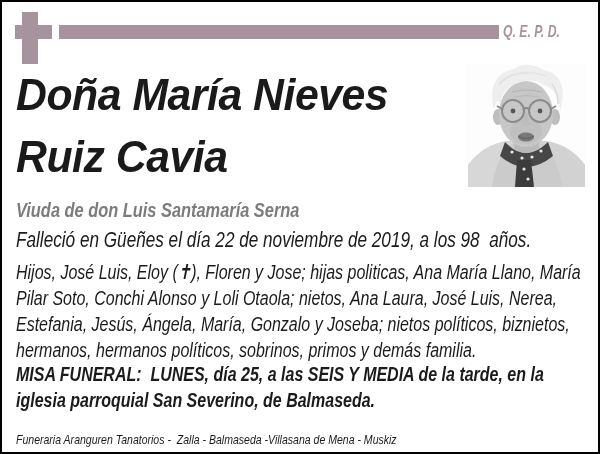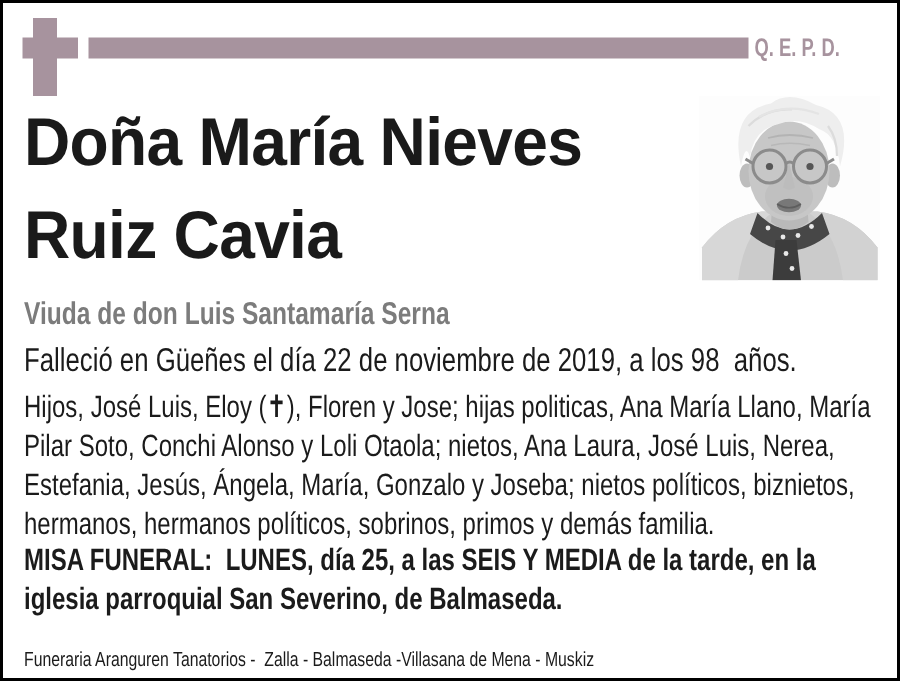--- a/index.html
+++ b/index.html
@@ -1,20 +1,20 @@
 <!DOCTYPE html>
 <html><head>
 <meta charset="utf-8">
 <style>
   html,body{margin:0;padding:0;background:#888;}
   .stage{width:600px;height:454px;position:relative;}
   .card{
     position:absolute;left:0;top:0;width:600px;height:454px;
     box-sizing:border-box;background:#fff;border:2px solid #000;
-    overflow:hidden;font-family:"Liberation Sans",sans-serif;color:#1b1b1b;
+    overflow:hidden;font-family:"Liberation Sans",sans-serif;color:#1b1b1b;font-style:italic;
   }
   
   .cross-v{position:absolute;left:20px;top:10px;width:16px;height:52px;}
   .cross-h{position:absolute;left:13px;top:23px;width:37px;height:14px;}
   .rule{position:absolute;left:57px;top:23px;width:440px;height:14px;}
   .qepd{
     position:absolute;left:501px;top:20px;font-size:17px;font-weight:700;
     white-space:pre;transform:scaleX(0.72);transform-origin:left top;width:120px;
   }
   

